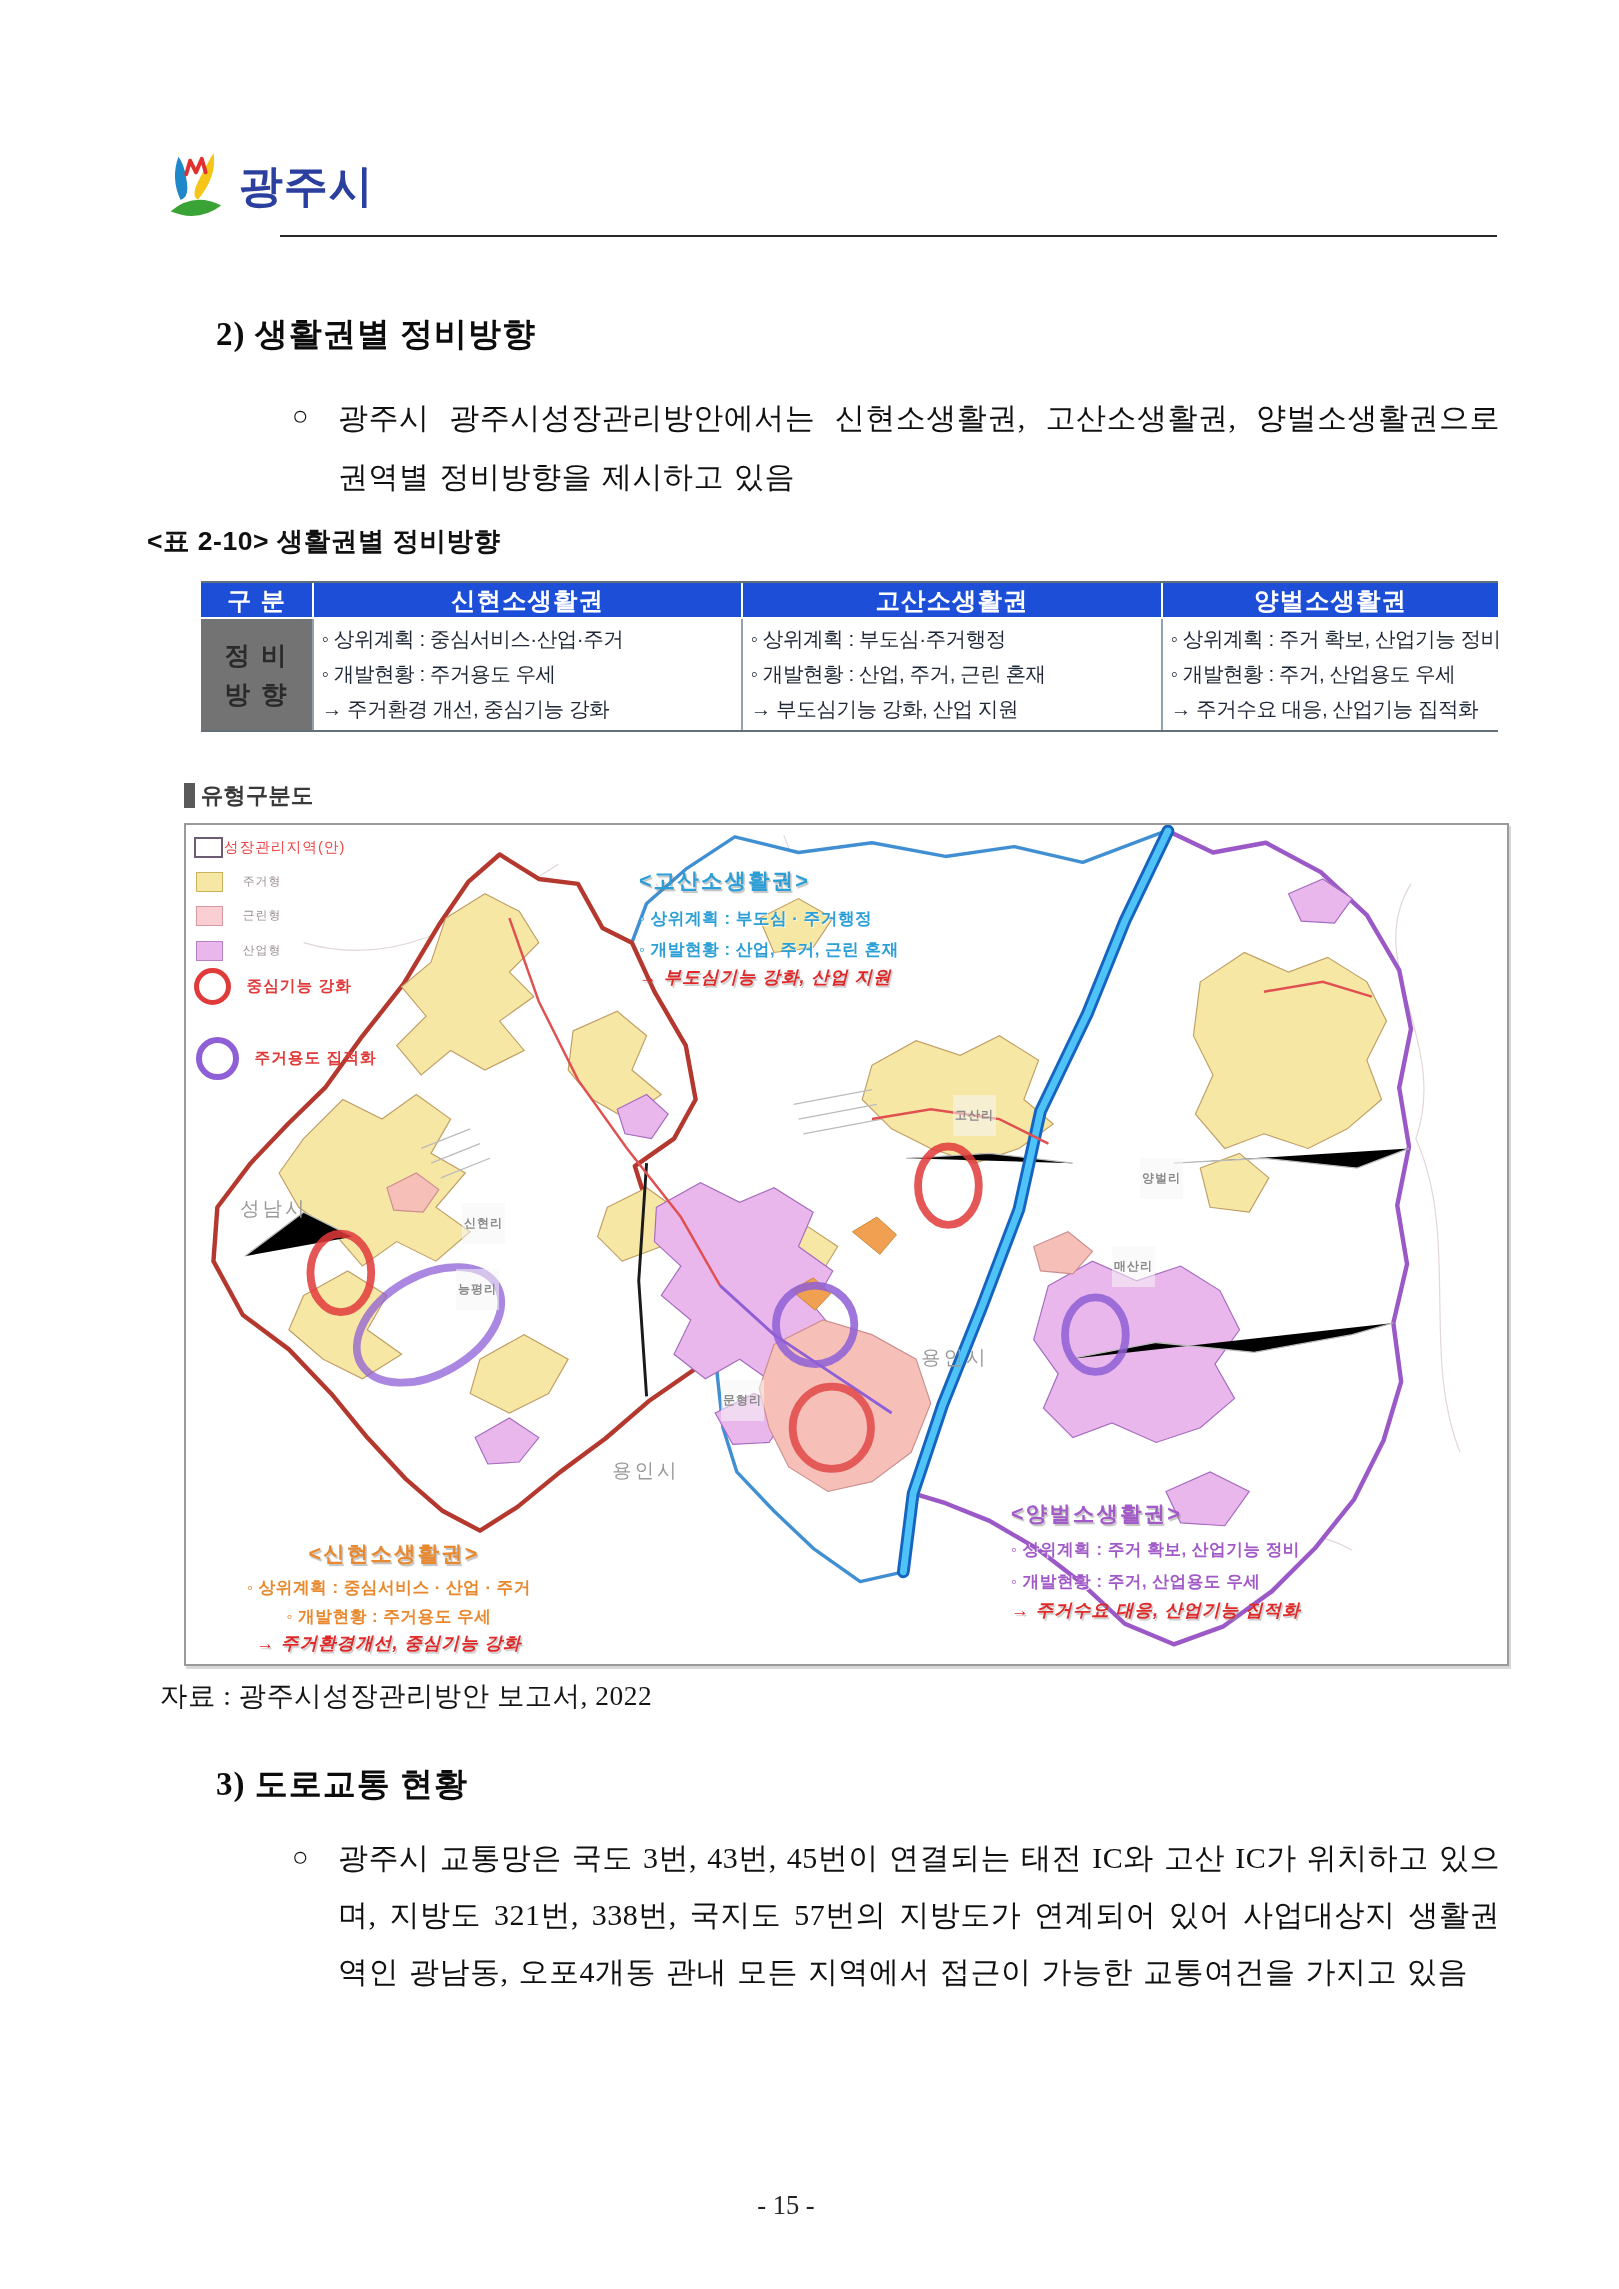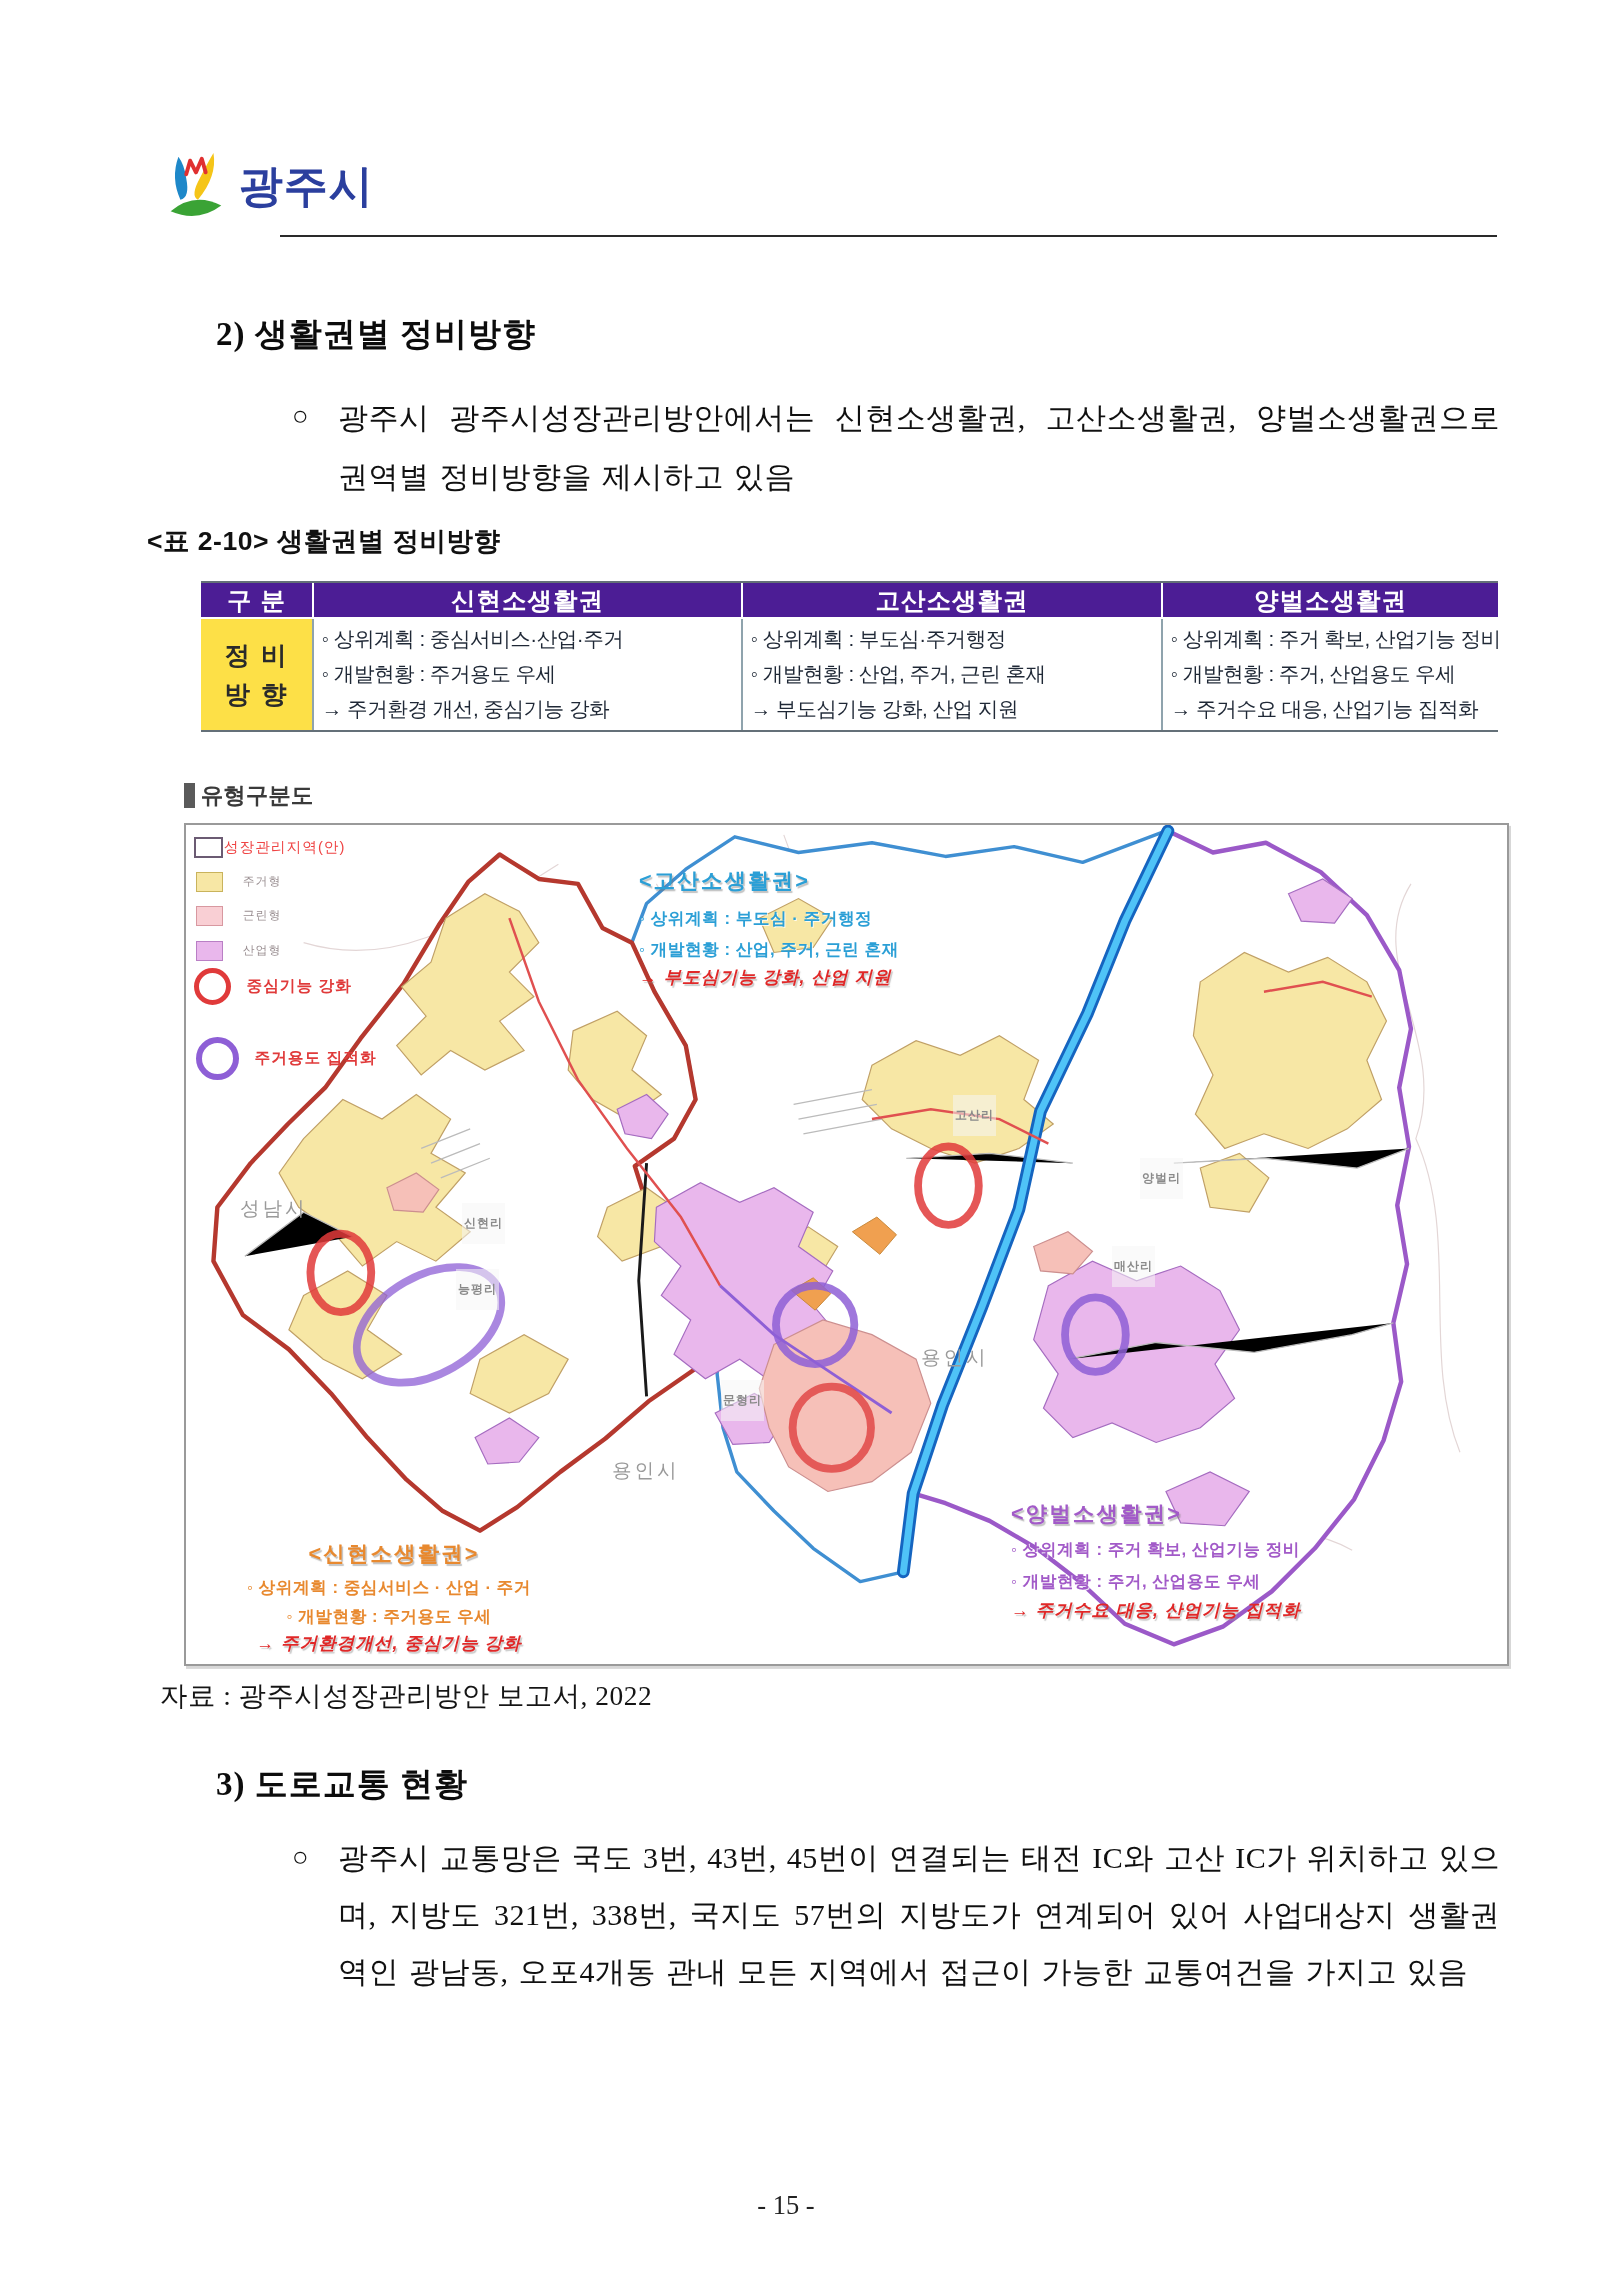--- a/index.html
+++ b/index.html
@@ -27,29 +27,29 @@
   .para .mk{width:46px;font-size:27.4px;color:#111;padding-top:12.7px;flex:0 0 46px;}
   .para .pt{flex:1;font-size:30px;color:#101010;text-align:justify;word-spacing:2px;letter-spacing:0.5px;}
   .para2{left:292px;top:388px;width:1208px;}
   .para2 .pt{line-height:59px;}
   .para3{left:292px;top:1829px;width:1208px;}
   .para3 .pt{line-height:57px;}
 
   
   .tbl-caption{left:147px;top:523px;font-family:var(--sans);font-weight:600;font-size:26.5px;color:#111;letter-spacing:0.5px;}
   .tbl{left:201px;top:581px;width:1297px;font-family:var(--sans);border-top:2.9px solid #647078;border-bottom:2.9px solid #647078;}
-  .tbl-head{display:flex;background:#4c1d95;height:36px;border-bottom:2.9px solid #ffffff;}
+  .tbl-head{display:flex;background:#1d4ed8;height:36px;border-bottom:2.9px solid #ffffff;}
   .tbl-head .th{color:#ffffff;font-weight:700;font-size:24.5px;display:flex;align-items:center;justify-content:center;letter-spacing:1px;}
   .tbl-head .th + .th{border-left:2px solid #ffffff;}
   .tbl-body{display:flex;height:111px;}
   .c0{width:111px;flex:0 0 111px;}
   .c1{width:429px;flex:0 0 429px;}
   .c2{width:420px;flex:0 0 420px;}
   .c3{flex:1;}
-  .tbl-body .rh{background:#fde047;display:flex;flex-direction:column;align-items:center;justify-content:center;font-weight:600;font-size:25.5px;color:#2a2a2a;line-height:39px;letter-spacing:2px;}
+  .tbl-body .rh{background:#737373;display:flex;flex-direction:column;align-items:center;justify-content:center;font-weight:600;font-size:25.5px;color:#2a2a2a;line-height:39px;letter-spacing:2px;}
   .tbl-body .td{border-left:2px solid #8fa3ad;padding:2px 3.9px 0 7.8px;font-weight:500;font-size:20.6px;color:#1f2836;line-height:35px;letter-spacing:-0.5px;white-space:nowrap;overflow:hidden;}
 
   
   .map-title{left:184px;top:780px;font-family:var(--sans);font-weight:600;font-size:22.5px;color:#3a3a3a;display:flex;align-items:center;gap:5.9px;}
   .map-title .bar{display:inline-block;width:10.8px;height:25.5px;background:#5a5a5a;}
   .map-box{left:184px;top:823px;width:1325px;height:843px;border:2px solid #9a9a9a;background:#ffffff;box-shadow:2px 2.9px 0 #d7d7d7;}
   .map-box svg{position:absolute;left:0;top:0;}
 
   
   .lg-row{position:absolute;display:flex;align-items:center;font-family:var(--sans);}

